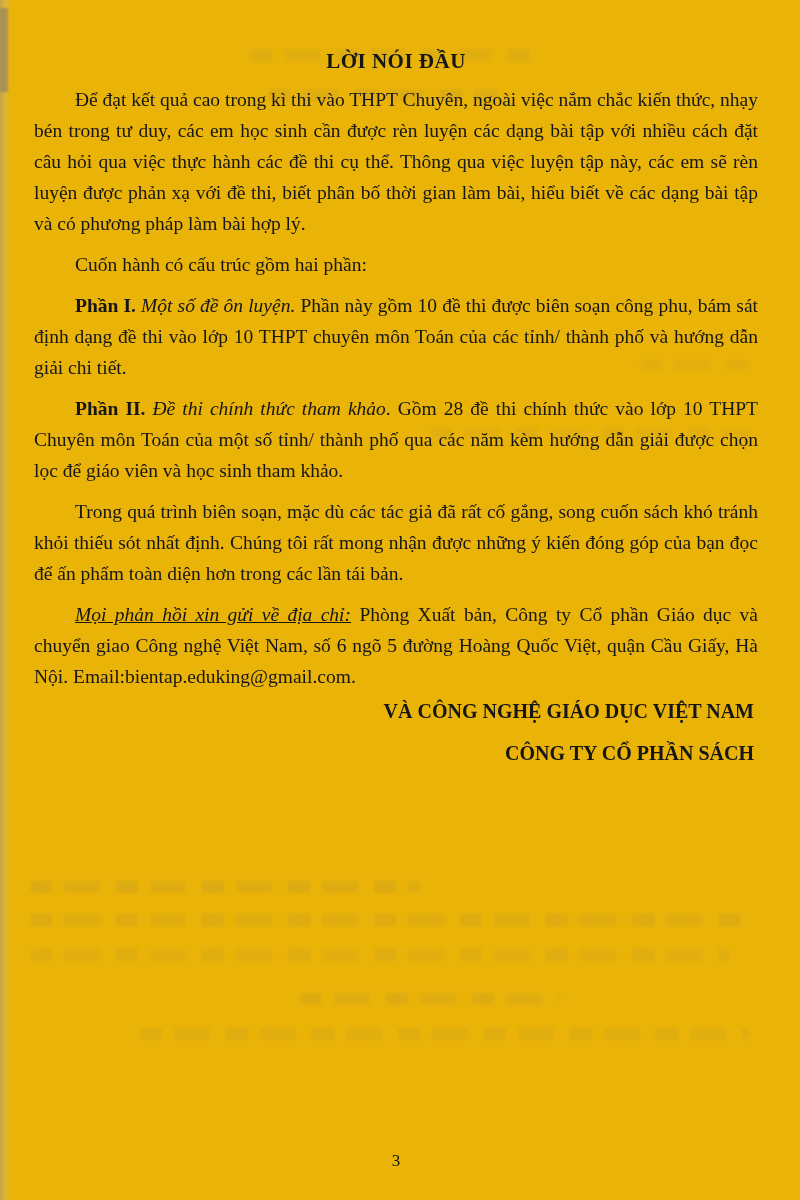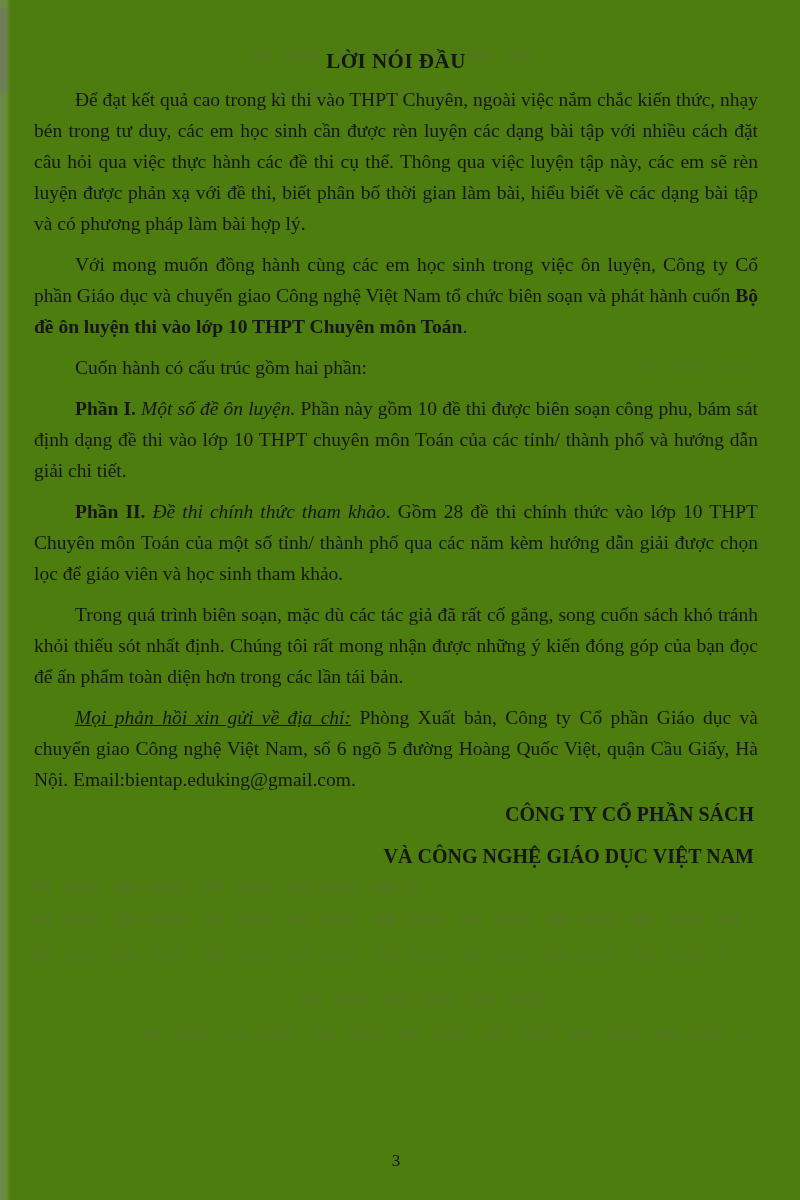--- a/index.html
+++ b/index.html
@@ -6,21 +6,21 @@
   body {
     width: 800px; height: 1200px;
     background: #ffffff;
     font-family: "Liberation Serif", serif;
     color: #161616;
     position: relative;
     overflow: hidden;
   }
   .page {
     position: absolute; inset: 0;
-    background: #4d7c0f;
+    background: #eab308;
     overflow: hidden;
   }
   
   .scan-edge {
     position: absolute; left: 0; top: 0; width: 11px; height: 100%;
     background: linear-gradient(90deg, rgba(150,150,150,.45), rgba(190,190,190,.25) 55%, rgba(220,220,220,0));
   }
   .scan-edge-dark {
     position: absolute; left: 0; top: 8px; width: 8px; height: 84px;
     background: rgba(110,110,110,.45);
@@ -89,28 +89,27 @@
   <div class="ghost" style="left:30px;  top:949px; width:700px; height:12px; opacity:.12;"></div>
   <div class="ghost" style="left:300px; top:993px; width:260px; height:12px; opacity:.14;"></div>
   <div class="ghost" style="left:140px; top:1028px; width:610px; height:12px; opacity:.13;"></div>
 
   <div class="content">
     <h1 class="title">LỜI NÓI ĐẦU</h1>
 
 
     <div>
         <p class="para"><span>Để đạt kết quả cao trong kì thi vào THPT Chuyên, ngoài việc nắm chắc kiến thức, nhạy bén trong tư duy, các em học sinh cần được rèn luyện các dạng bài tập với nhiều cách đặt câu hỏi qua việc thực hành các đề thi cụ thể. Thông qua việc luyện tập này, các em sẽ rèn luyện được phản xạ với đề thi, biết phân bố thời gian làm bài, hiểu biết về các dạng bài tập và có phương pháp làm bài hợp lý.</span></p>
-        <p class="para"><span>Với mong muốn đồng hành cùng các em học sinh trong việc ôn luyện, Công ty Cổ phần Giáo dục và chuyển giao Công nghệ Việt Nam tổ chức biên soạn và phát hành cuốn </span><span style="font-weight: bold;">Bộ đề ôn luyện thi vào lớp 10 THPT Chuyên môn Toán</span><span>.</span></p>
         <p class="para"><span>Cuốn hành có cấu trúc gồm hai phần:</span></p>
         <p class="para"><span style="font-weight: bold;">Phần I.</span><span> </span><span style="font-style: italic; margin-top: 24px;">Một số đề ôn luyện.</span><span> Phần này gồm 10 đề thi được biên soạn công phu, bám sát định dạng đề thi vào lớp 10 THPT chuyên môn Toán của các tỉnh/ thành phố và hướng dẫn giải chi tiết.</span></p>
         <p class="para"><span style="font-weight: bold;">Phần II.</span><span> </span><span style="font-style: italic;">Đề thi chính thức tham khảo</span><span>. Gồm 28 đề thi chính thức vào lớp 10 THPT Chuyên môn Toán của một số tỉnh/ thành phố qua các năm kèm hướng dẫn giải được chọn lọc để giáo viên và học sinh tham khảo.</span></p>
         <p class="para"><span>Trong quá trình biên soạn, mặc dù các tác giả đã rất cố gắng, song cuốn sách khó tránh khỏi thiếu sót nhất định. Chúng tôi rất mong nhận được những ý kiến đóng góp của bạn đọc để ấn phẩm toàn diện hơn trong các lần tái bản.</span></p>
         <p class="para"><span style="font-style: italic; text-decoration: underline;">Mọi phản hồi xin gửi về địa chỉ:</span><span> Phòng Xuất bản, Công ty Cổ phần Giáo dục và chuyển giao Công nghệ Việt Nam, số 6 ngõ 5 đường Hoàng Quốc Việt, quận Cầu Giấy, Hà Nội. Email:bientap.eduking@gmail.com.</span></p>
       </div>
 
     <div class="signature">
+      <div>VÀ CÔNG NGHỆ GIÁO DỤC VIỆT NAM</div>
       <div>CÔNG TY CỔ PHẦN SÁCH</div>
-      <div>VÀ CÔNG NGHỆ GIÁO DỤC VIỆT NAM</div>
     </div>
   </div>
 
   <div class="page-number">3</div>
 </div>
 
 </body></html>

